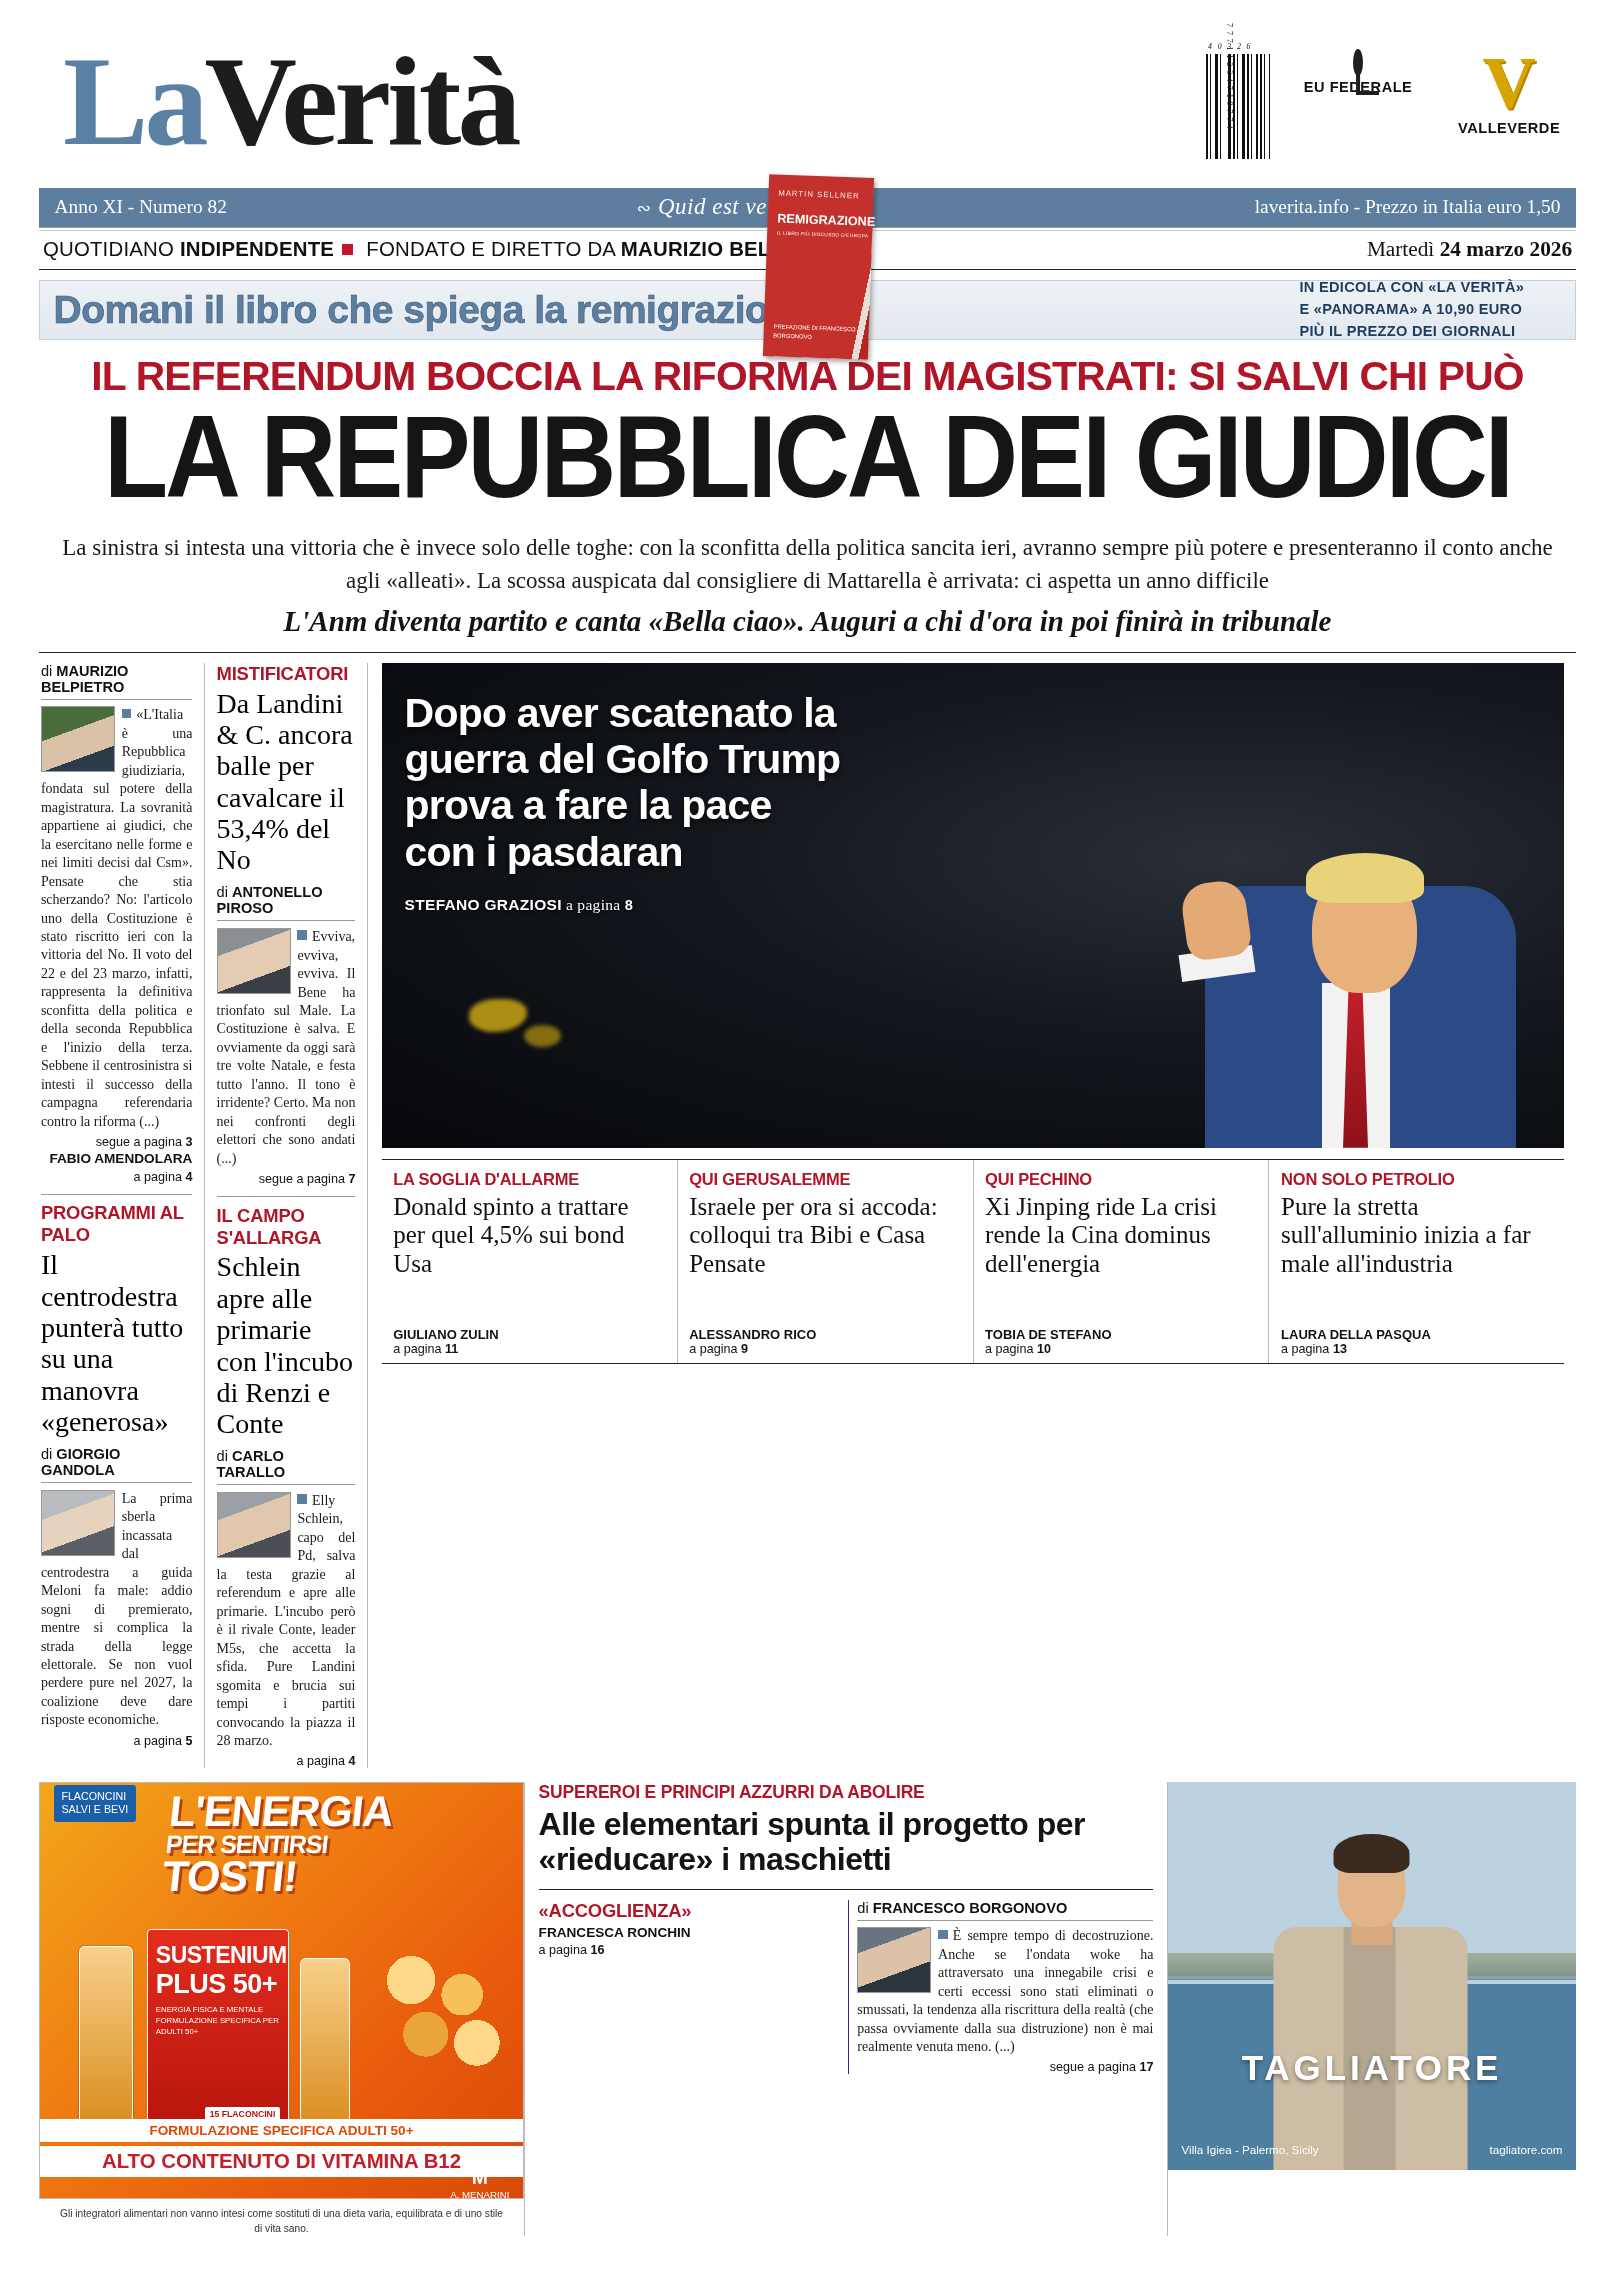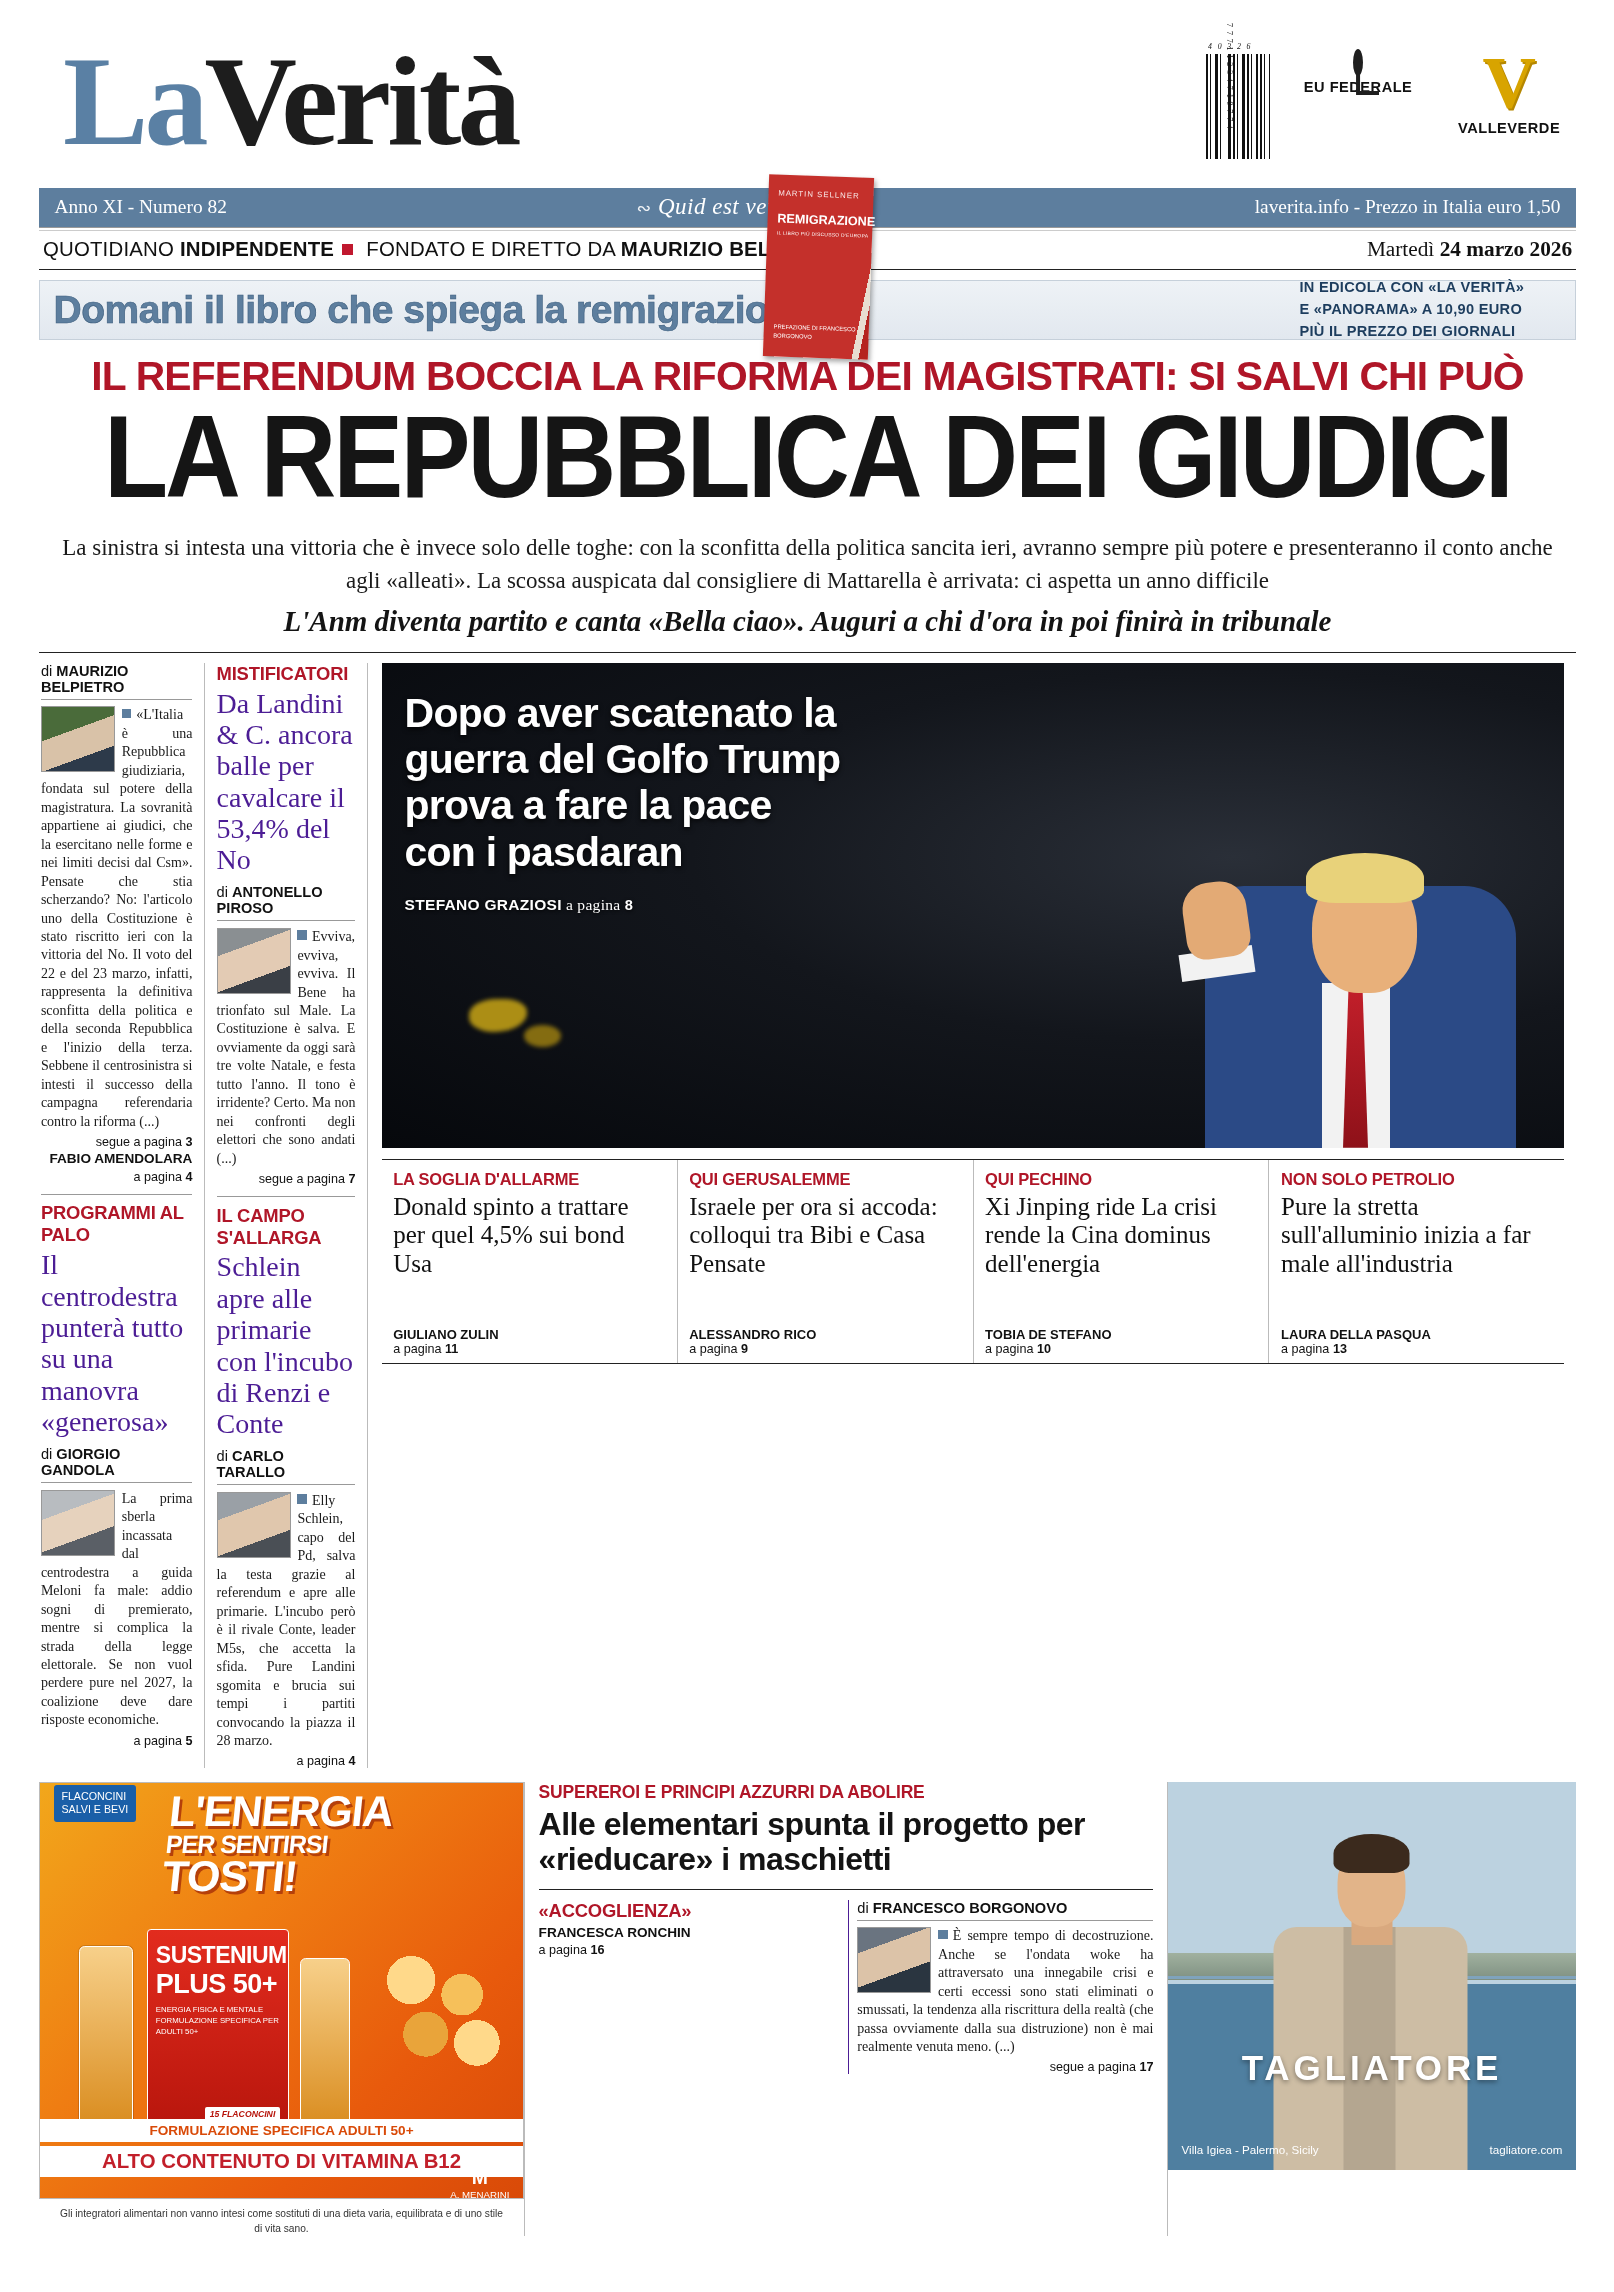--- a/index.html
+++ b/index.html
@@ -108,21 +108,21 @@
   .col-1 { width:165px; padding-left:1.9px; }
   .col-2 { width:163px; border-left:1px solid #bbb; }
   .col-right { flex:1; border-left:1px solid #bbb; padding-left:13.6px; }
 
   .byline { font-family:"Liberation Sans", sans-serif; font-size:14.6px; padding-bottom:3.9px;
             border-bottom:1px solid #999; margin-bottom:6.8px; }
   .byline b { font-weight:bold; }
 
   .secthead { font-family:"Liberation Sans Narrow","Liberation Sans", sans-serif; font-weight:bold;
               font-size:18.4px; color:#b01628; letter-spacing:-0.2px; margin-bottom:2.9px; }
-  .secttitle { font-size:28px; line-height:1.12; color:#4c1d95; margin-bottom:8.7px; }
+  .secttitle { font-size:28px; line-height:1.12; color:#000000; margin-bottom:8.7px; }
 
   .bodytxt { font-size:14px; line-height:1.32; text-align:justify; color:#1a1a1a;
              hyphens:auto; }
   .bodytxt .sq { display:inline-block; width:9.7px; height:9.7px; background:#5d7e9e;
                  margin-right:4.9px; vertical-align:1px;}
   .segue { font-family:"Liberation Sans", sans-serif; font-size:12.6px; text-align:right;
            margin-top:3.9px; }
   .segue b { font-weight:bold; }
   .authorline { font-family:"Liberation Sans", sans-serif; font-size:13.6px; font-weight:bold;
                 text-align:right; margin-top:1.9px;}
@@ -196,21 +196,21 @@
                 font-weight:bold; color:#fff; font-size:43px; line-height:.96; letter-spacing:-1px;
                 text-shadow:2.9px 2.9px 0 #b5400a; transform:skewX(-6deg); }
   .ad .energy .sm { font-size:25px; display:block; }
   .ad .pack { position:absolute; left:107px; top:146px; width:142px; height:204px;
               background:linear-gradient(#e22c1e,#b7150c); border:1.9px solid #fff; border-radius:3.9px;
               color:#fff; font-family:"Liberation Sans", sans-serif; padding:11.6px 7.8px;}
   .ad .pack .n1 { font-weight:bold; font-size:23px; letter-spacing:-0.5px;}
   .ad .pack .n2 { font-weight:bold; font-size:27px; letter-spacing:-0.5px;}
   .ad .pack .n3 { font-size:7.8px; margin-top:5.8px; line-height:1.4; }
   .ad .pack .badge15 { position:absolute; right:7.8px; bottom:9.7px; background:#fff; color:#b7150c;
-                       font-size:8.7px; font-weight:bold; padding:2.9px 4.9px; border-radius:1.9px;font-style:italic;}
+                       font-size:8.7px; font-weight:bold; padding:2.9px 4.9px; border-radius:1.9px;}
   .ad .vial { position:absolute; left:39px; top:163px; width:54px; height:184px;
               background:linear-gradient(#f7d08a,#d98b1d); border:1.9px solid #fff; border-radius:5.8px;
               box-shadow:0 0 0 1px rgba(0,0,0,.15);}
   .ad .vial2 { position:absolute; left:260px; top:175px; width:50px; height:173px;
                background:linear-gradient(#f7d08a,#d98b1d); border:1.9px solid #fff; border-radius:5.8px; }
   .ad .cluster { position:absolute; right:17.5px; top:146px; width:146px; height:146px;
                  background:radial-gradient(circle at 35% 35%, #ffd98a 0 18%, transparent 18%),
                             radial-gradient(circle at 70% 45%, #f6c05a 0 16%, transparent 16%),
                             radial-gradient(circle at 45% 72%, #e9a43a 0 17%, transparent 17%),
                             radial-gradient(circle at 80% 78%, #ffd98a 0 14%, transparent 14%);}

